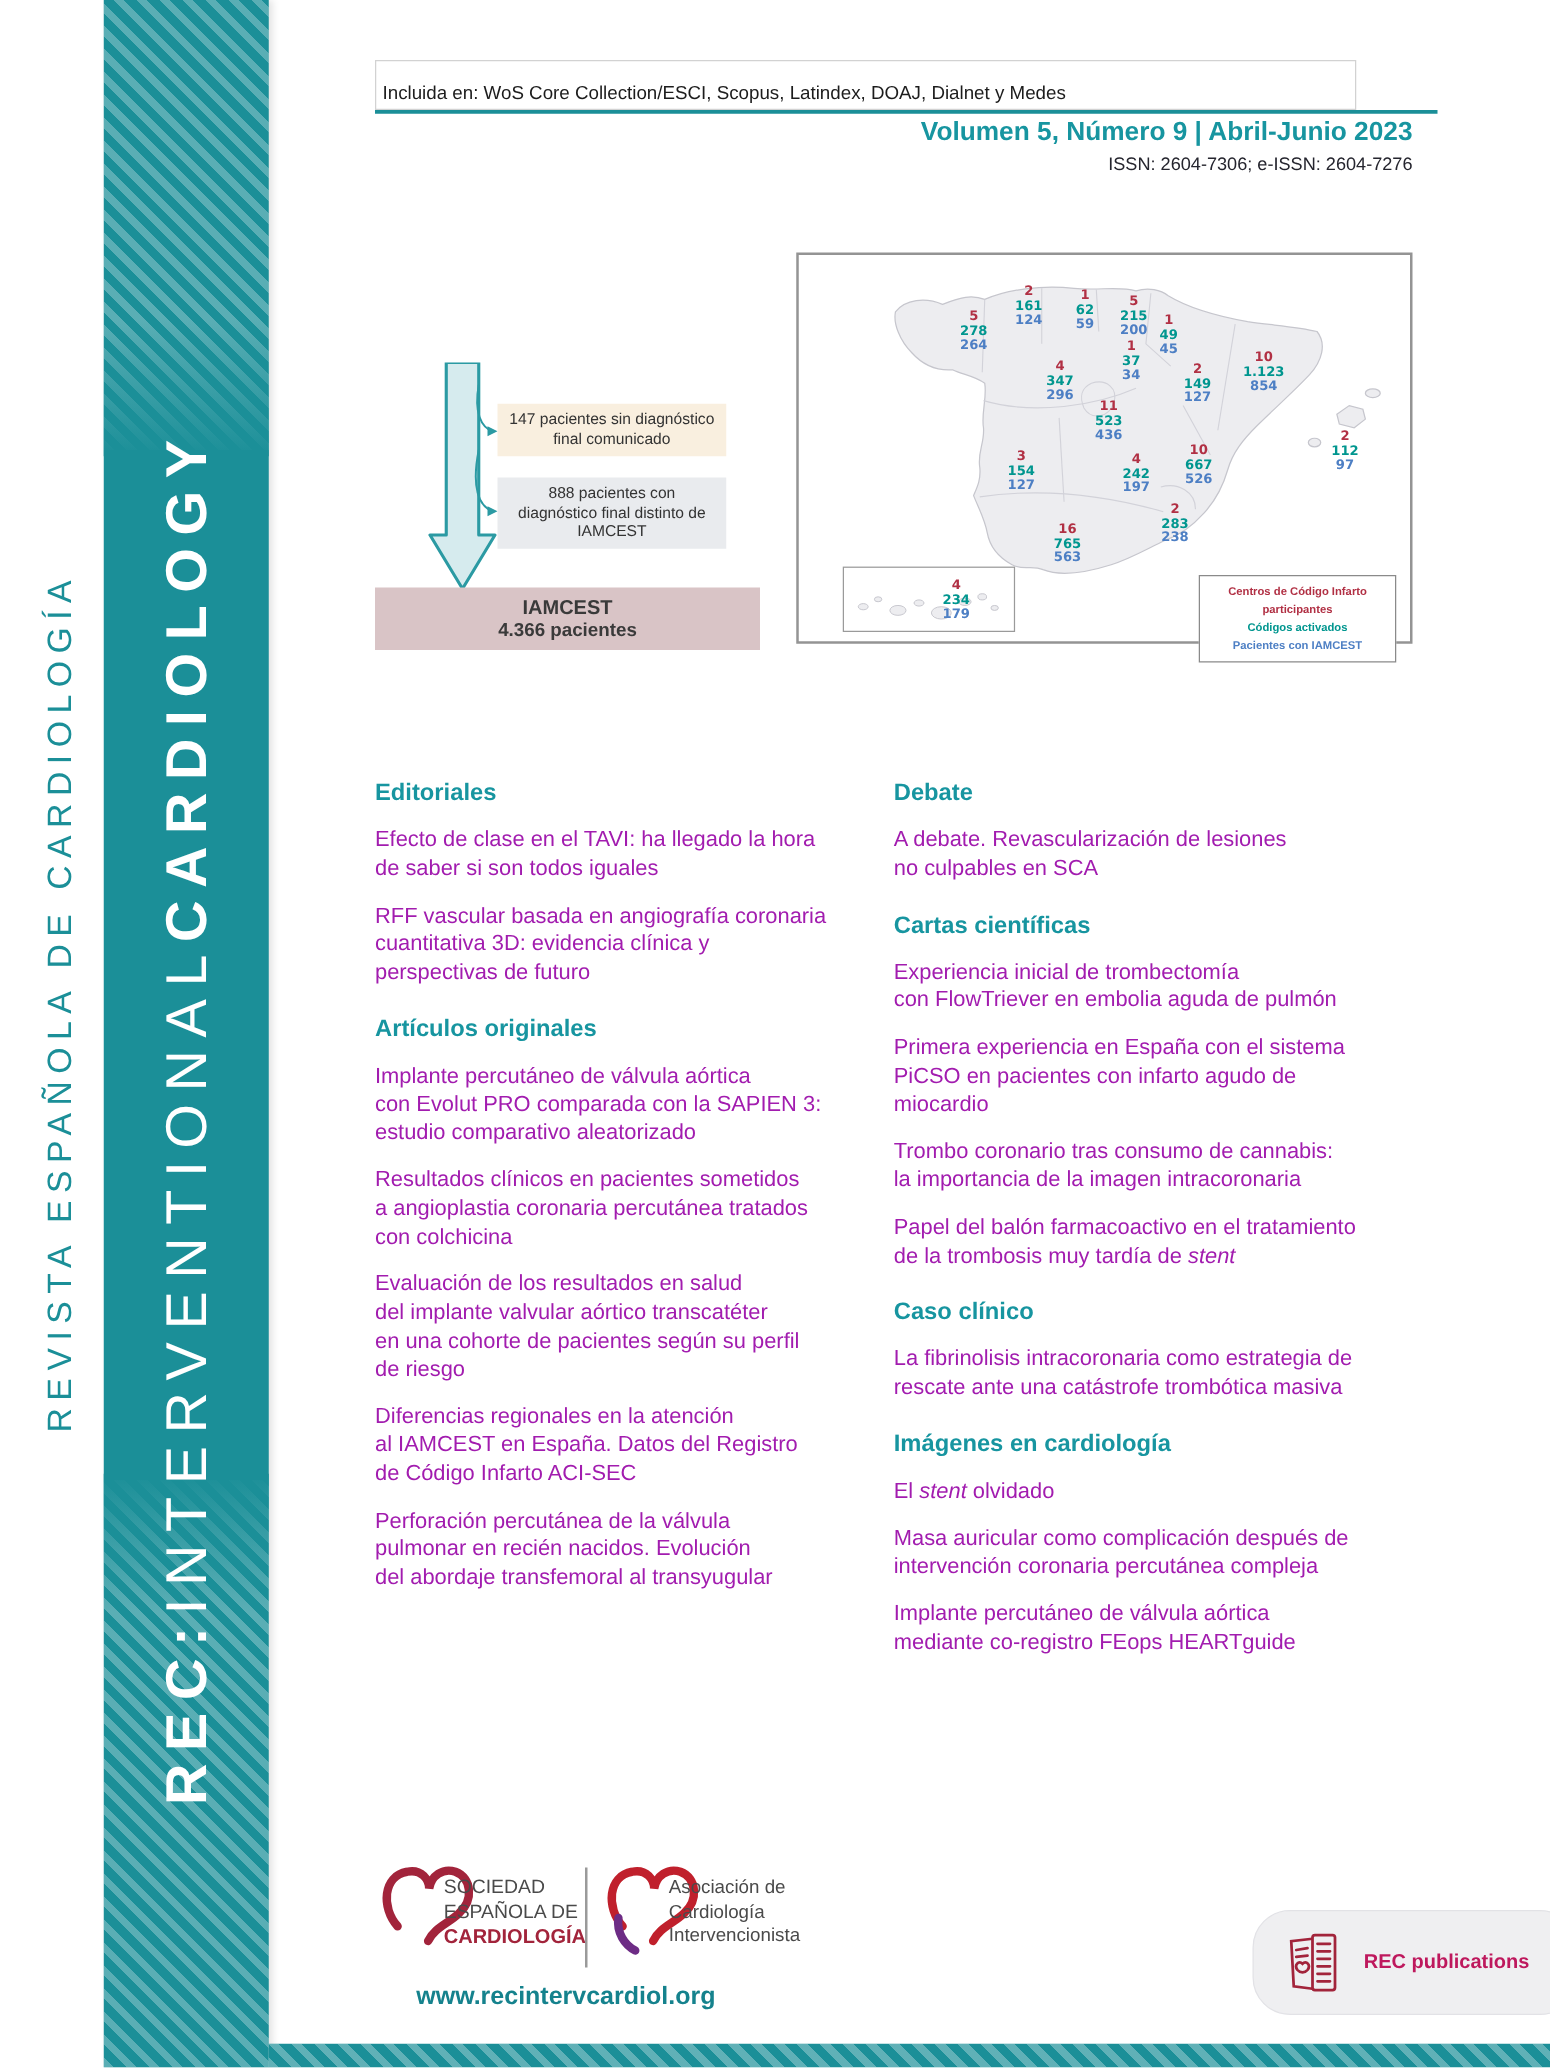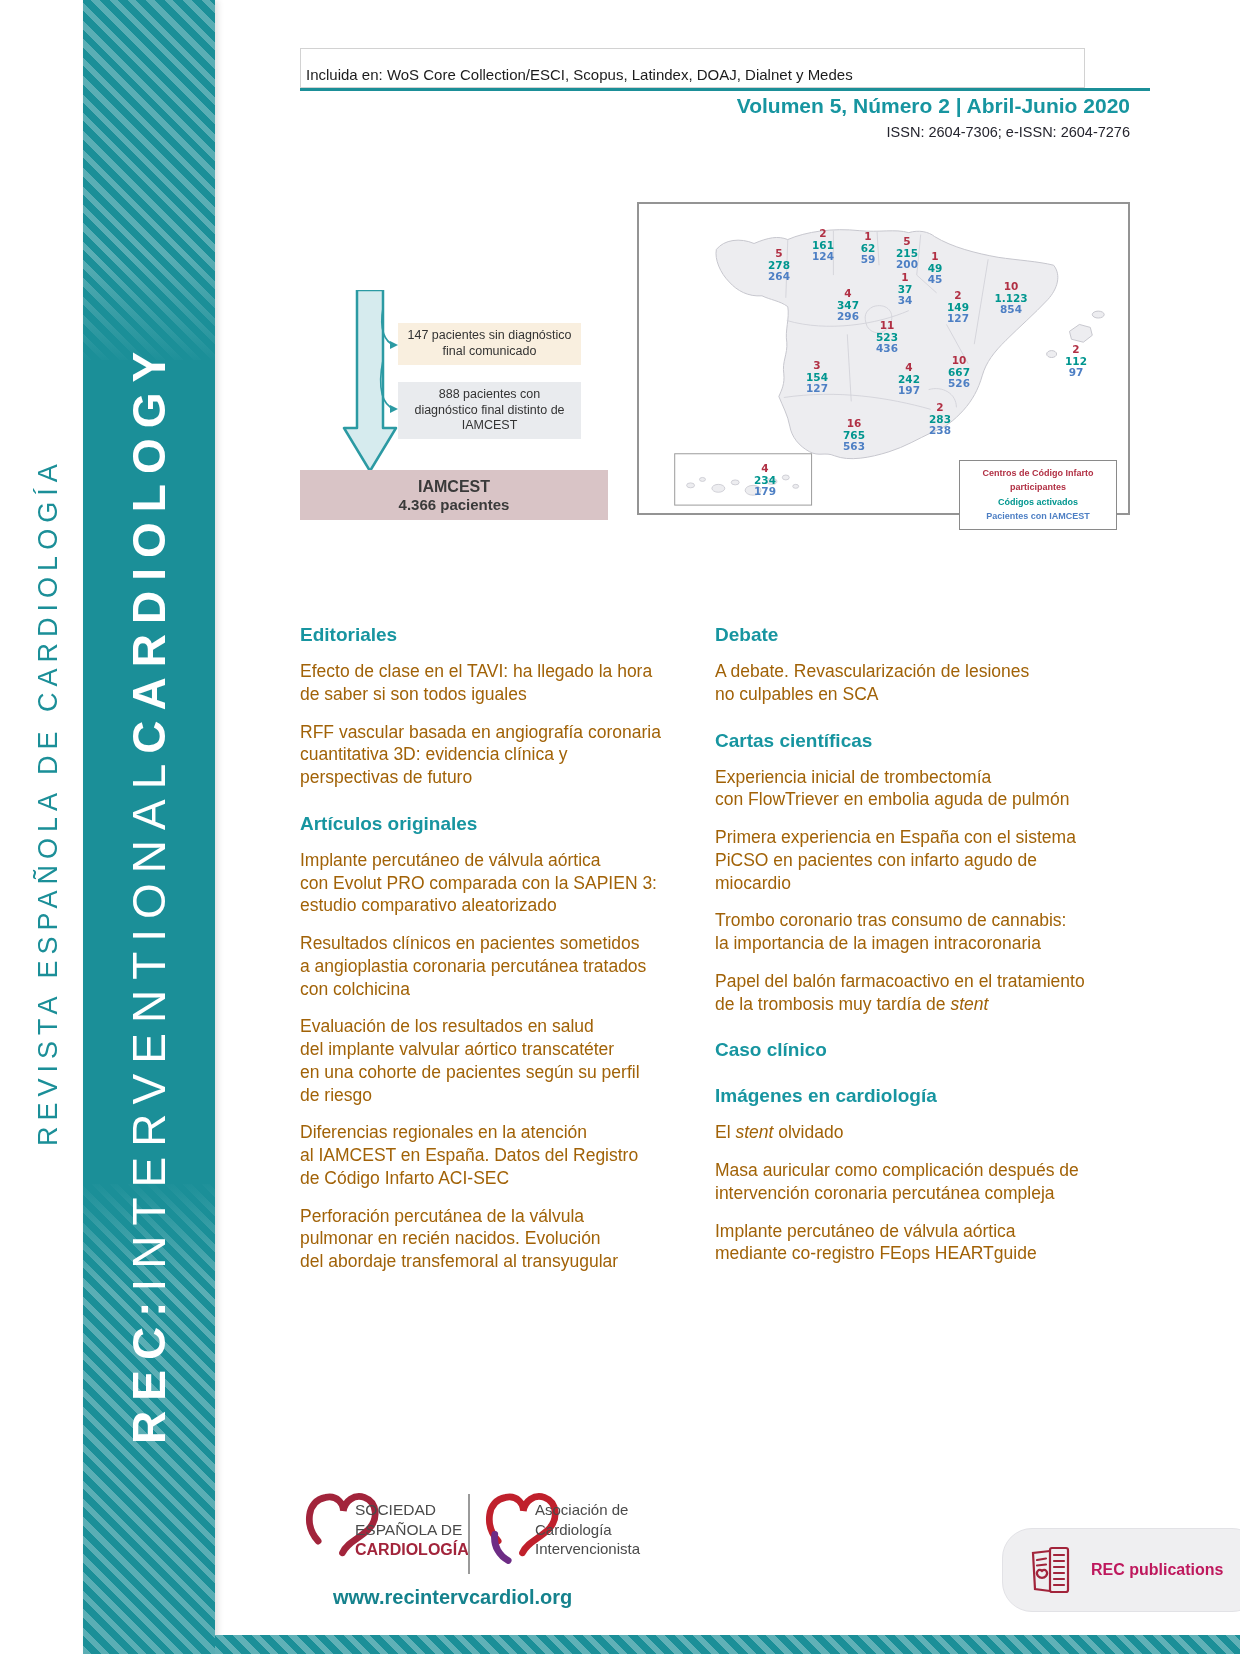--- a/index.html
+++ b/index.html
@@ -66,21 +66,21 @@
   .rp{color:#4d7fc4}
   .legend{position:absolute;left:320px;top:256px;width:158px;border:1px solid #8a8a8a;background:#fff;
         box-sizing:border-box;padding:5px 2px;text-align:center;
         font-size:9px;font-weight:bold;line-height:1.6}
   
   .toc{position:absolute;top:600px}
   .toc-left{left:300px;width:395px}
   .toc-right{left:715px;width:405px}
   .toc-heading{color:#1795a0;font-weight:bold;font-size:19px;margin:24px 0 14px}
   .toc > .toc-heading:first-child{}
-  .toc-item{font-size:17.5px;color:#a16207;line-height:1.3;margin-bottom:15px;white-space:pre-line}
+  .toc-item{font-size:17.5px;color:#a21caf;line-height:1.3;margin-bottom:15px;white-space:pre-line}
   
   .logo{position:absolute}
   .logo-text{position:absolute;font-size:15.5px;color:#4a4a4a;line-height:1.3}
   .logo-text .crimson{font-weight:bold;color:#a2243b;font-size:16px}
   .logo-divider{position:absolute;left:468px;top:1494px;width:2px;height:80px;background:#9a9a9a}
   .website{position:absolute;left:333px;top:1586px;font-size:20px;font-weight:bold;color:#15828d;cursor:pointer}
   .rec-pill{position:absolute;left:1002px;top:1528px;width:260px;height:84px;background:#efeff1;
         border:1px solid #e2e2e6;border-radius:30px;box-sizing:border-box;
         display:flex;align-items:center;gap:16px;padding-left:26px;cursor:pointer}
   .rec-pill .label{font-size:16px;font-weight:bold;color:#be185d}
@@ -101,21 +101,21 @@
   <span class="bold">REC:</span>
     <span class="light"> INTERVENTIONAL</span>
     <span class="bold">CARDIOLOGY</span>
 </div>
 <div class="margin-title">REVISTA ESPAÑOLA DE CARDIOLOGÍA</div>
 
 <div class="included-box">
   <span>Incluida en: WoS Core Collection/ESCI, Scopus, Latindex, DOAJ, Dialnet y Medes</span>
 </div>
 <div class="header-rule"></div>
-<div class="volume-line">Volumen 5, Número 2 | Abril-Junio 2020</div>
+<div class="volume-line">Volumen 5, Número 9 | Abril-Junio 2023</div>
 <div class="issn-line">ISSN: 2604-7306; e-ISSN: 2604-7276</div>
 
 <div class="figure">
 
 
   <svg class="flow-arrow" width="60" height="185" viewBox="0 0 60 185">
     <polygon points="17,0 43,0 43,138 56,138 30,181 4,138 17,138" fill="#d6ebee" stroke="#2b9aa3" stroke-width="2.5" stroke-linejoin="round"></polygon>
   </svg>
 
   <svg class="flow-connectors" width="120" height="150" viewBox="0 0 120 150">
@@ -306,20 +306,22 @@
     <div class="toc-item"><span>Experiencia inicial de trombectomía
 con FlowTriever en embolia aguda de pulmón</span></div>
     <div class="toc-item"><span>Primera experiencia en España con el sistema
 PiCSO en pacientes con infarto agudo de
 miocardio</span></div>
     <div class="toc-item"><span>Trombo coronario tras consumo de cannabis:
 la importancia de la imagen intracoronaria</span></div>
     <div class="toc-item"><span>Papel del balón farmacoactivo en el tratamiento
 de la trombosis muy tardía de </span><i>stent</i></div>
     <div class="toc-heading">Caso clínico</div>
+    <div class="toc-item"><span>La fibrinolisis intracoronaria como estrategia de
+rescate ante una catástrofe trombótica masiva</span></div>
     <div class="toc-heading">Imágenes en cardiología</div>
     <div class="toc-item"><span>El </span><i>stent</i><span> olvidado</span></div>
     <div class="toc-item"><span>Masa auricular como complicación después de
 intervención coronaria percutánea compleja</span></div>
     <div class="toc-item"><span>Implante percutáneo de válvula aórtica
 mediante co-registro FEops HEARTguide</span></div>
   </div>
 
 <svg class="logo" style="left:303px;top:1488px" width="84" height="86" viewBox="0 0 100 100">
   <path d="M18,62 C2,44 4,14 27,10 C41,7 48,18 48,26 C50,14 61,6 73,10 C89,16 90,37 77,49 C67,59 53,63 47,76" fill="none" stroke="#a2243b" stroke-width="8" stroke-linecap="round"></path>

